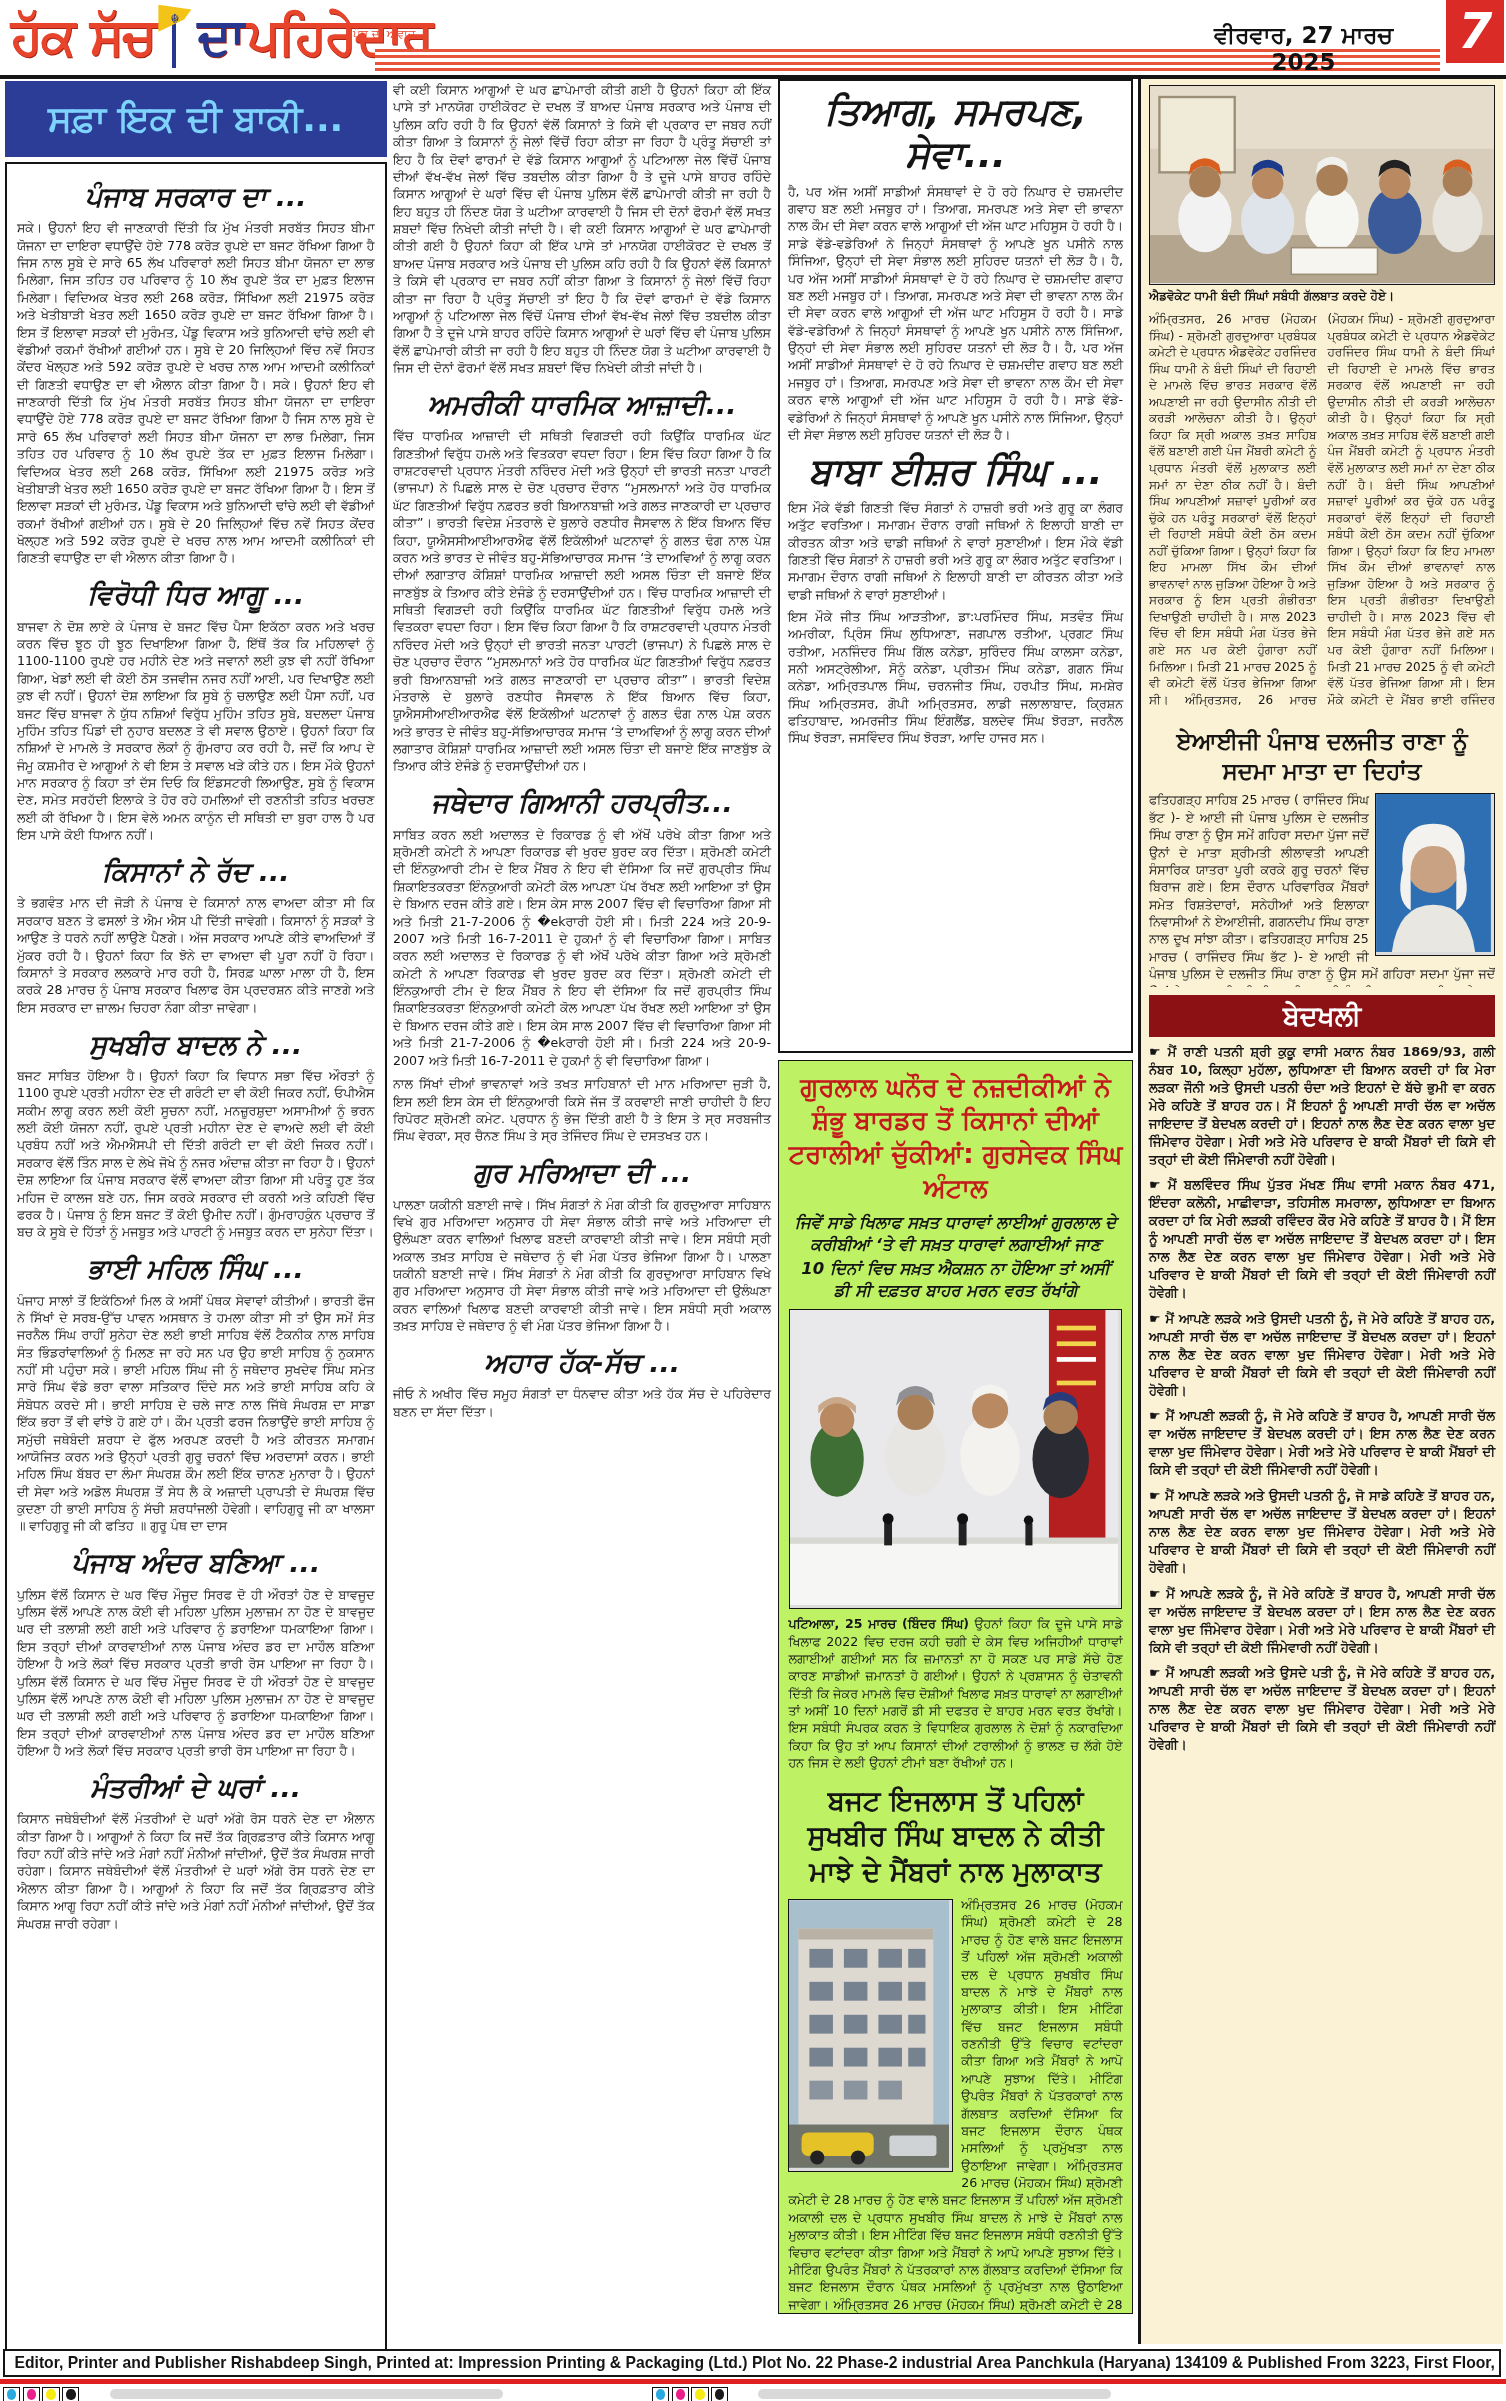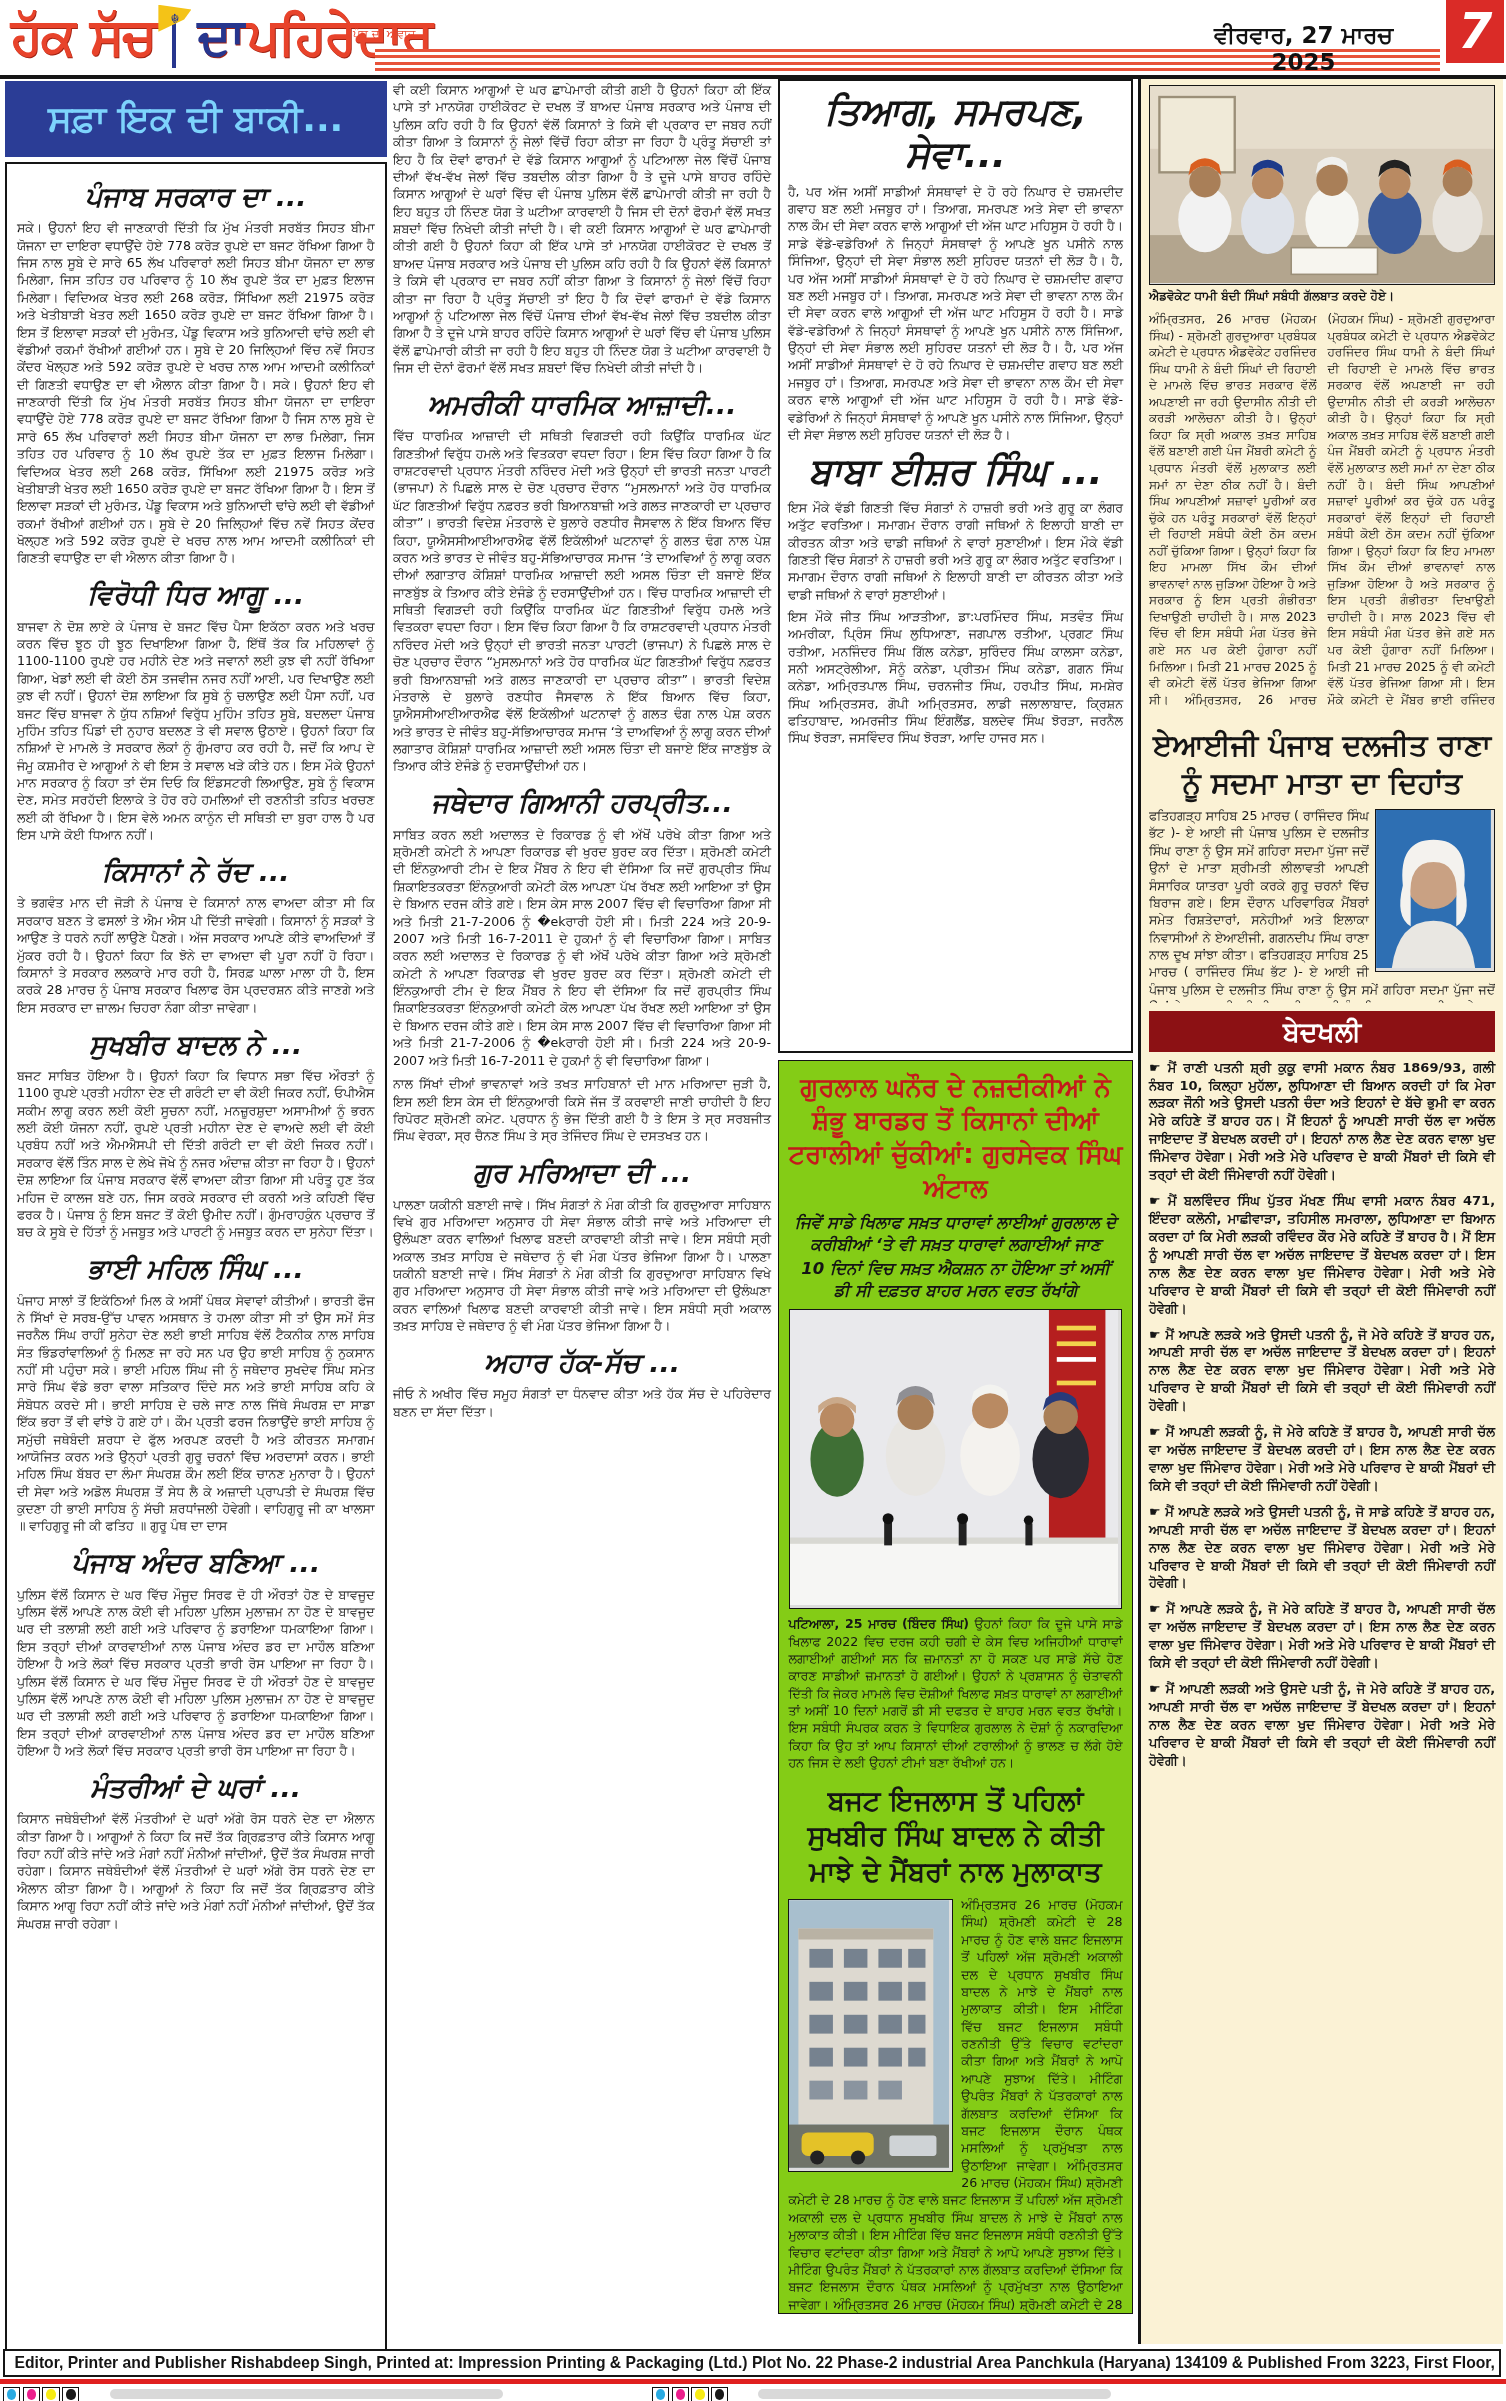--- a/index.html
+++ b/index.html
@@ -31,38 +31,38 @@
   .zone1{position:absolute;left:4.7px;top:81px;width:382px;height:2262px;}
   .blue-banner{height:76px;background:#2b3d96;color:#7dd3fc;font-weight:bold;font-size:36px;
                display:flex;align-items:center;justify-content:center;}
   .z1-box{margin-top:4.7px;border:2.4px solid #151515;height:2184px;padding:4.7px 10.2px;overflow:hidden;}
   
   .zone2{position:absolute;left:393px;top:81px;width:378px;height:2262px;overflow:hidden;padding-right:3.1px;}
   
   .zone3{position:absolute;left:778px;top:79px;width:355px;}
   .z3-box{border:2.4px solid #151515;height:964px;padding:3.1px 7.9px;overflow:hidden;}
   .z3-big{font-style:italic;font-weight:bold;font-size:37px;text-align:center;margin:6.3px 0;}
-  .z3-cream{margin-top:7px;background:#84cc16;border:1.6px solid #151515;height:1236px;
+  .z3-cream{margin-top:7px;background:#bef264;border:1.6px solid #151515;height:1236px;
             padding:7.9px 9.4px;overflow:hidden;}
   .red-head{color:#c41a1b;font-weight:bold;font-size:26px;line-height:1.3;text-align:center;margin:1.6px 0 6.3px;}
   .subhead{font-style:italic;font-weight:bold;font-size:16.5px;text-align:center;line-height:1.3;margin:3.1px 4.7px;}
   .photo-frame{border:1.6px solid #151515;background:#ddd;overflow:hidden;}
   .press-photo{width:331px;height:298px;margin:7.9px auto 6.3px;}
   .budget-head{font-weight:bold;font-size:27.5px;line-height:1.3;text-align:center;margin:11px 0 6.3px;}
   .building-photo{float:left;width:163px;height:271px;margin:3.1px 7.9px 3.1px 0;}
   .dateline{font-weight:bold;}
   
   .zone4{position:absolute;left:1138px;top:79px;width:365px;height:2265px;background:#fbf2d5;
          border-left:3.1px solid #151515;padding:6.3px 7.9px;box-sizing:border-box;overflow:hidden;}
   .z4-head{font-weight:bold;font-size:26px;line-height:1.35;text-align:center;margin:3.1px 0 4.7px;}
   .z4-sub{font-style:italic;font-weight:bold;font-size:17.3px;line-height:1.3;text-align:center;margin:1.6px 0 6.3px;}
   .deleg-photo{width:100%;height:200px;box-sizing:border-box;}
   .caption{font-weight:bold;font-size:12px;line-height:1.3;margin:3.9px 0 6.3px;text-align:justify;}
   .twocol{column-count:2;column-gap:11px;height:408px;overflow:hidden;font-size:12px;}
-  .aig-head{font-weight:bold;font-size:29px;line-height:1.3;text-align:center;margin:7.9px 0 4.7px;}
+  .aig-head{font-weight:bold;font-size:23px;line-height:1.3;text-align:center;margin:7.9px 0 4.7px;}
   .aig-block{overflow:hidden;height:196px;}
   .portrait-photo{float:right;width:118px;height:161px;margin:1.6px 0 3.1px 6.3px;}
   .bedkhali-banner{background:#8c1114;color:#fff;font-weight:bold;font-size:27px;text-align:center;
                    padding:4.7px 0;margin:7.9px 0 6.3px;}
   .notices{font-weight:bold;font-size:13px;line-height:1.38;text-align:justify;}
   .notices p{margin:0 0 7.9px;}
   
   .imprint{position:absolute;left:3.1px;top:2349px;width:1498px;height:28px;border:2.4px solid #151515;
            box-sizing:border-box;font-family:"Liberation Sans",sans-serif;font-weight:bold;
            font-size:15.7px;line-height:23.6px;padding-left:9.4px;background:#fff;white-space:nowrap;overflow:hidden;}

